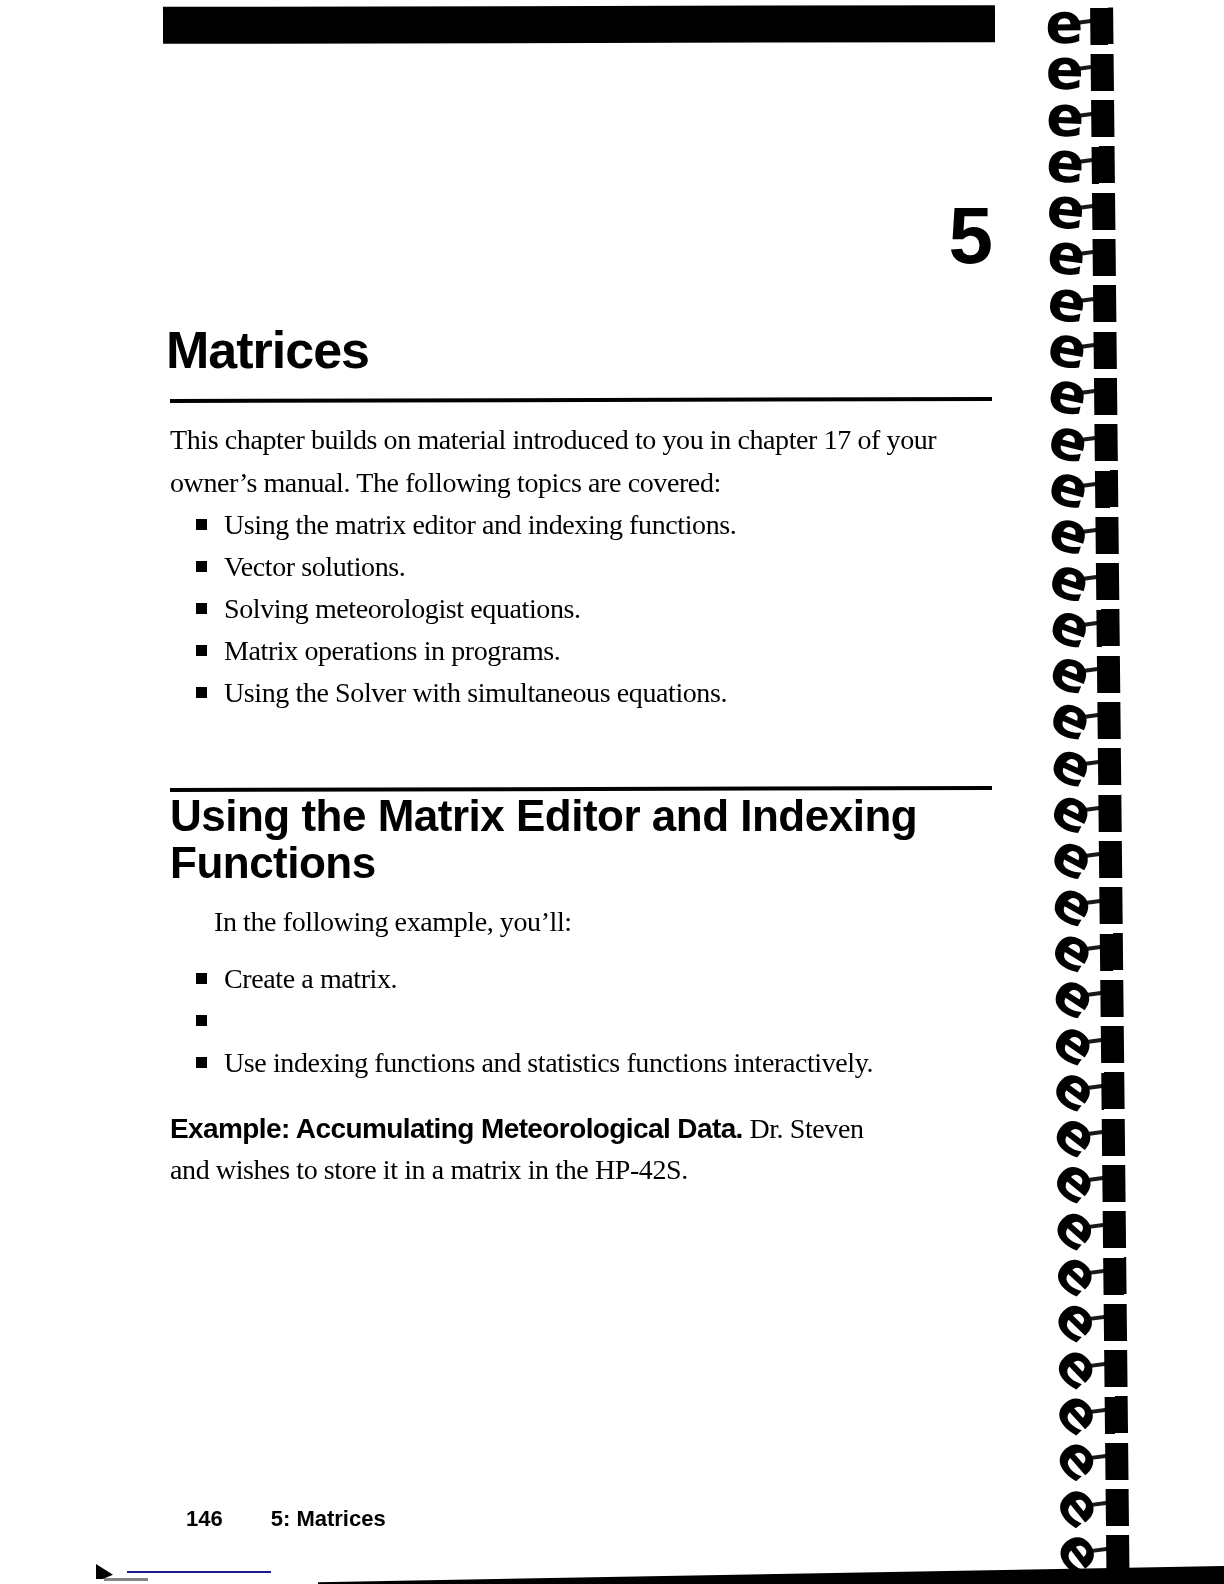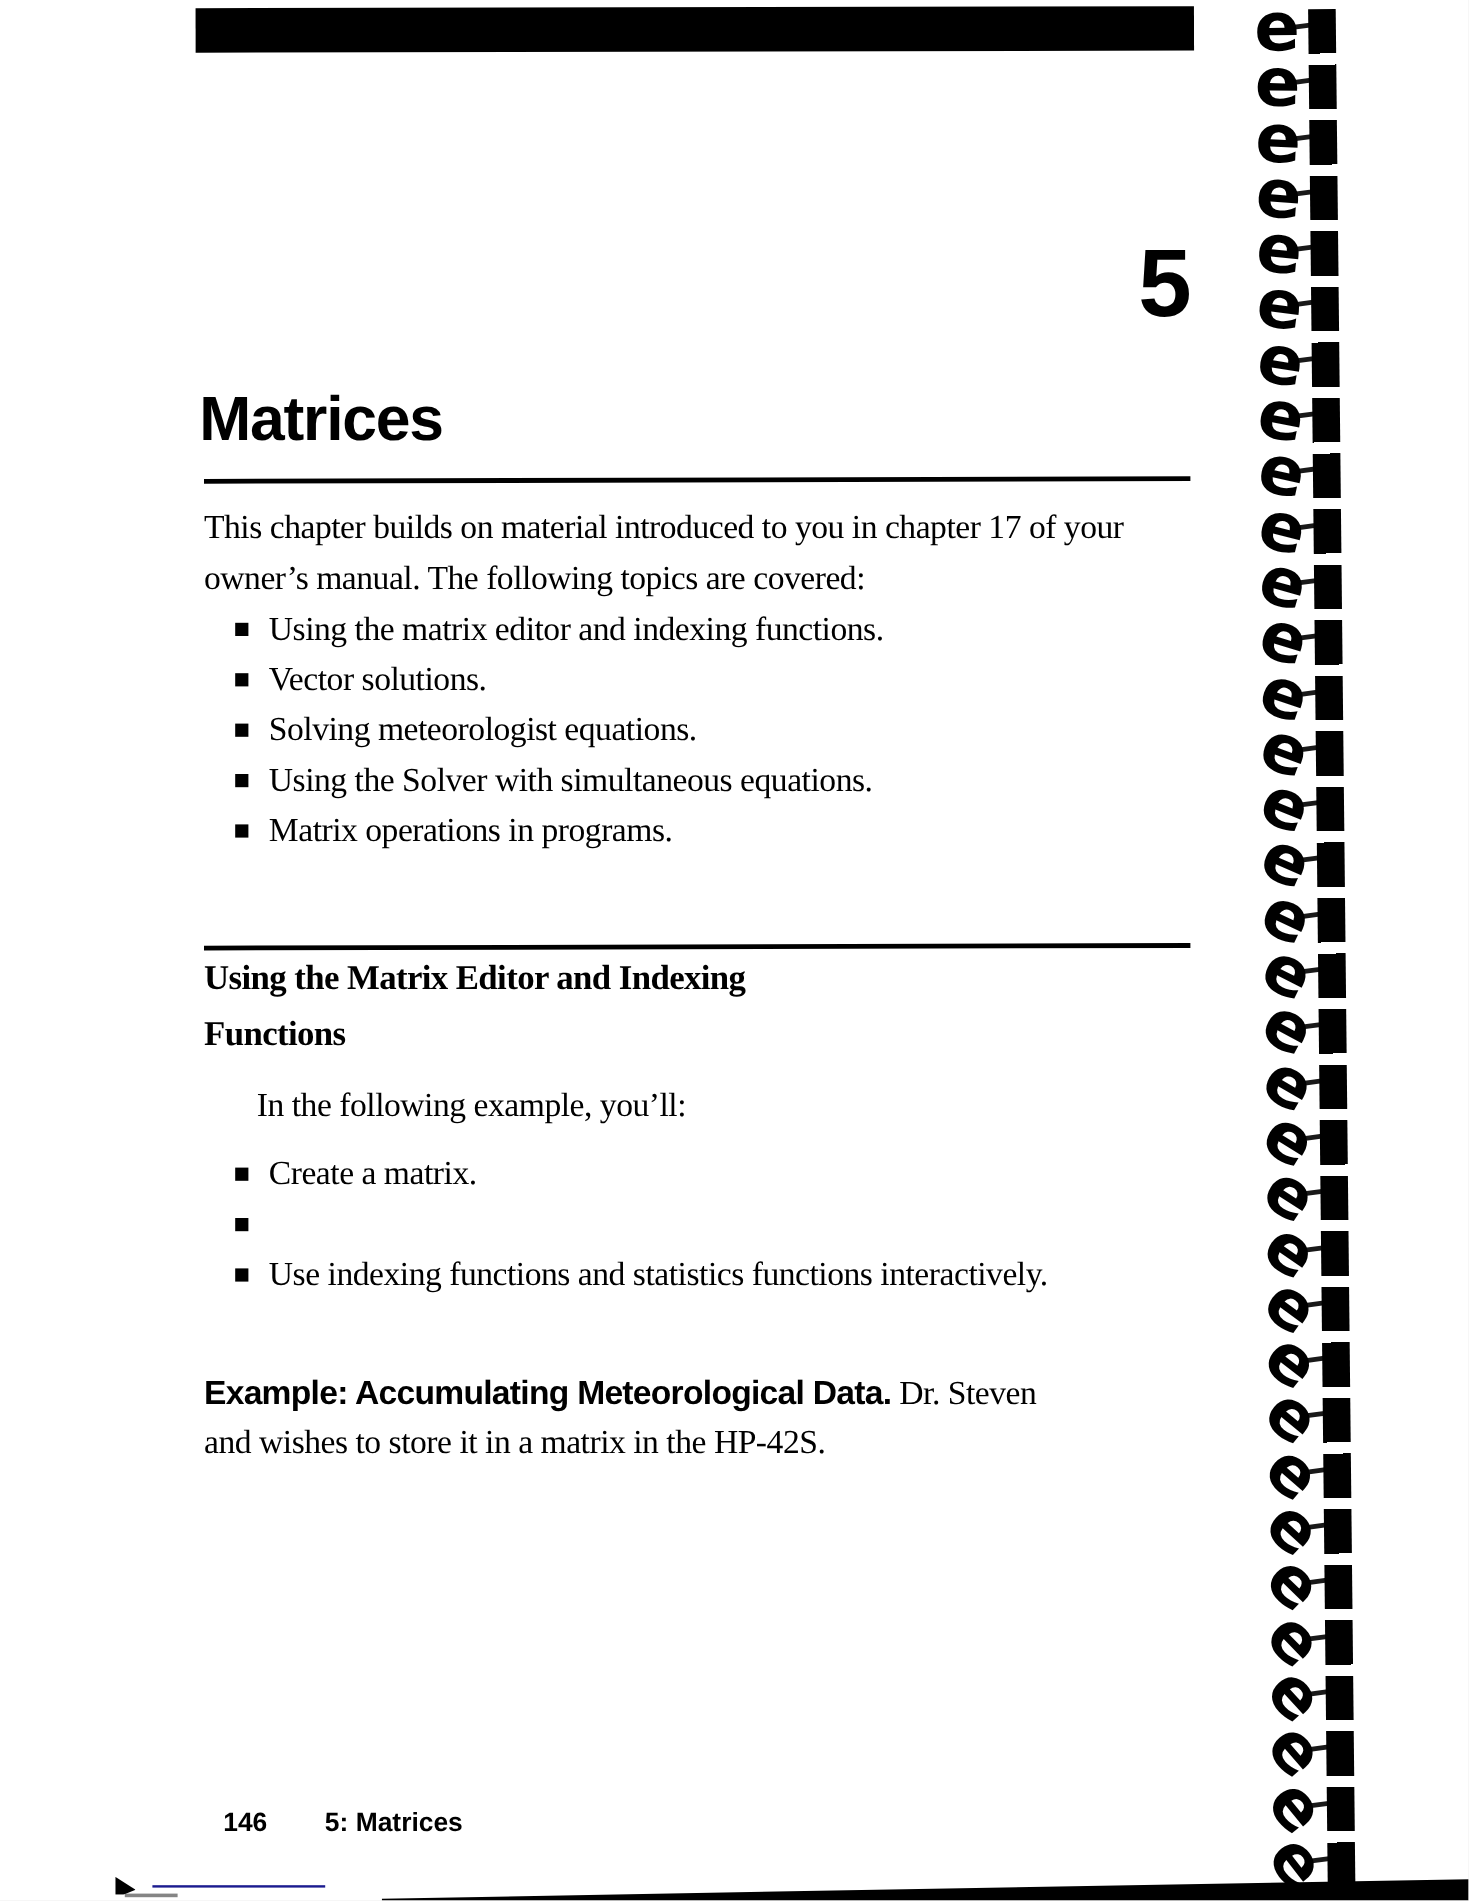--- a/index.html
+++ b/index.html
@@ -22,24 +22,24 @@
   .body-text{font-size:28px; letter-spacing:-0.4px; line-height:43px; white-space:pre-line; margin:0;}
   .intro{position:absolute; left:170px; top:418px; width:900px;}
   .bullets{position:absolute; left:196px; margin:0; padding:0; list-style:none;}
   .bullets li{display:flex; align-items:flex-start; height:42px;}
   .sq{flex:0 0 auto; width:11px; height:11px; background:var(--ink,#000);
     margin:11px 17px 0 0;}
   .bt{font-size:28px; letter-spacing:-0.4px; line-height:34px;}
   .topics{top:508px;}
   .steps{top:962px;}
   .section-heading{position:absolute; left:170px; top:792px; margin:0; width:860px;
-    font-family:Liberation Serif, serif; font-weight:bold; font-size:29px;
+    font-family:Liberation Sans, sans-serif; font-weight:bold; font-size:44px;
     line-height:47px; letter-spacing:-0.5px; white-space:pre-line;}
   .section-intro{position:absolute; left:170px; top:900px; width:860px;margin-left:44px;}
-  .example{position:absolute; left:170px; top:1108px; width:900px;margin-top:32px;}
+  .example{position:absolute; left:170px; top:1108px; width:900px;}
   .ex-line{font-size:28px; letter-spacing:-0.4px; line-height:41px; white-space:pre;}
   .ex-lead{font-family:"Liberation Sans",sans-serif; font-weight:bold; letter-spacing:-0.6px;}
   .footer{position:absolute; left:186px; top:1506px; display:flex; gap:48px;
     font-family:"Liberation Sans",sans-serif; font-weight:bold; font-size:22px;}
   .corner-arrow{position:absolute; left:96px; top:1564px; width:17px; height:15px;
     background:var(--ink,#000); clip-path:polygon(0 0, 100% 72%, 40% 100%, 0 100%);}
   .blue-line{position:absolute; left:127px; top:1571px; width:144px; height:2px;
     background:var(--accent,#1b1b8f);}
   .bottom-dash{position:absolute; left:104px; top:1578px; width:44px; height:3px;
     background:#333; opacity:.6;}
@@ -82,25 +82,25 @@
     <li>
       <span class="sq"></span>
       <span class="bt">Vector solutions.</span>
     </li>
     <li>
       <span class="sq"></span>
       <span class="bt">Solving meteorologist equations.</span>
     </li>
     <li>
       <span class="sq"></span>
+      <span class="bt">Matrix operations in programs.</span>
+    </li>
+    <li>
+      <span class="sq"></span>
       <span class="bt">Using the Solver with simultaneous equations.</span>
-    </li>
-    <li>
-      <span class="sq"></span>
-      <span class="bt">Matrix operations in programs.</span>
     </li>
   </ul>
 
   <div class="rule rule2"></div>
 
   <h2 class="section-heading">Using the Matrix Editor and Indexing
 Functions</h2>
 
   <p class="body-text section-intro">In the following example, you’ll:</p>
 

